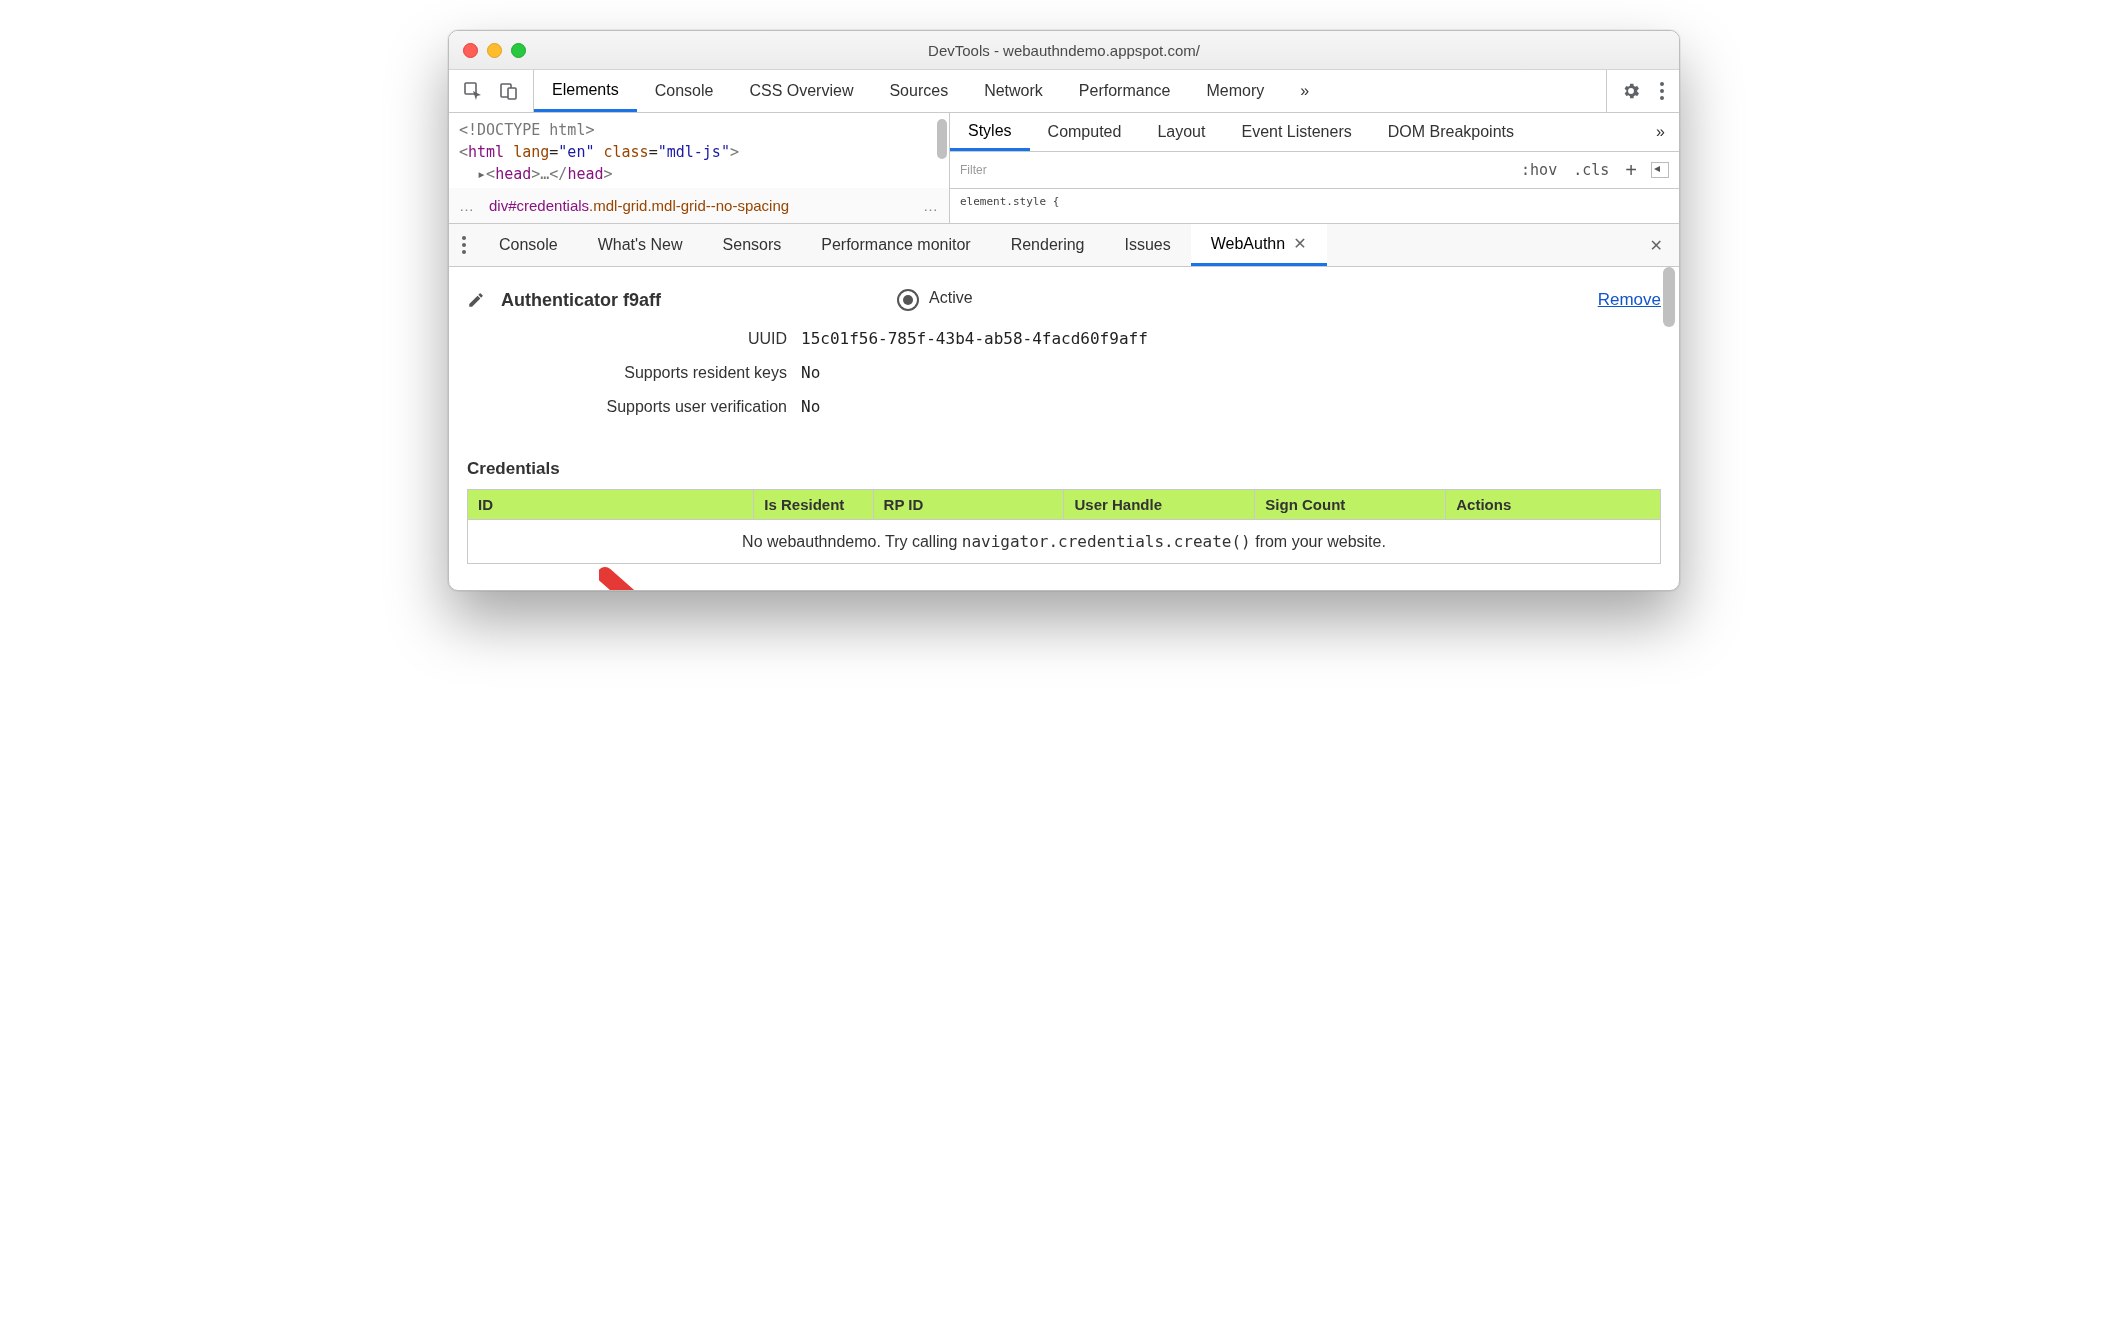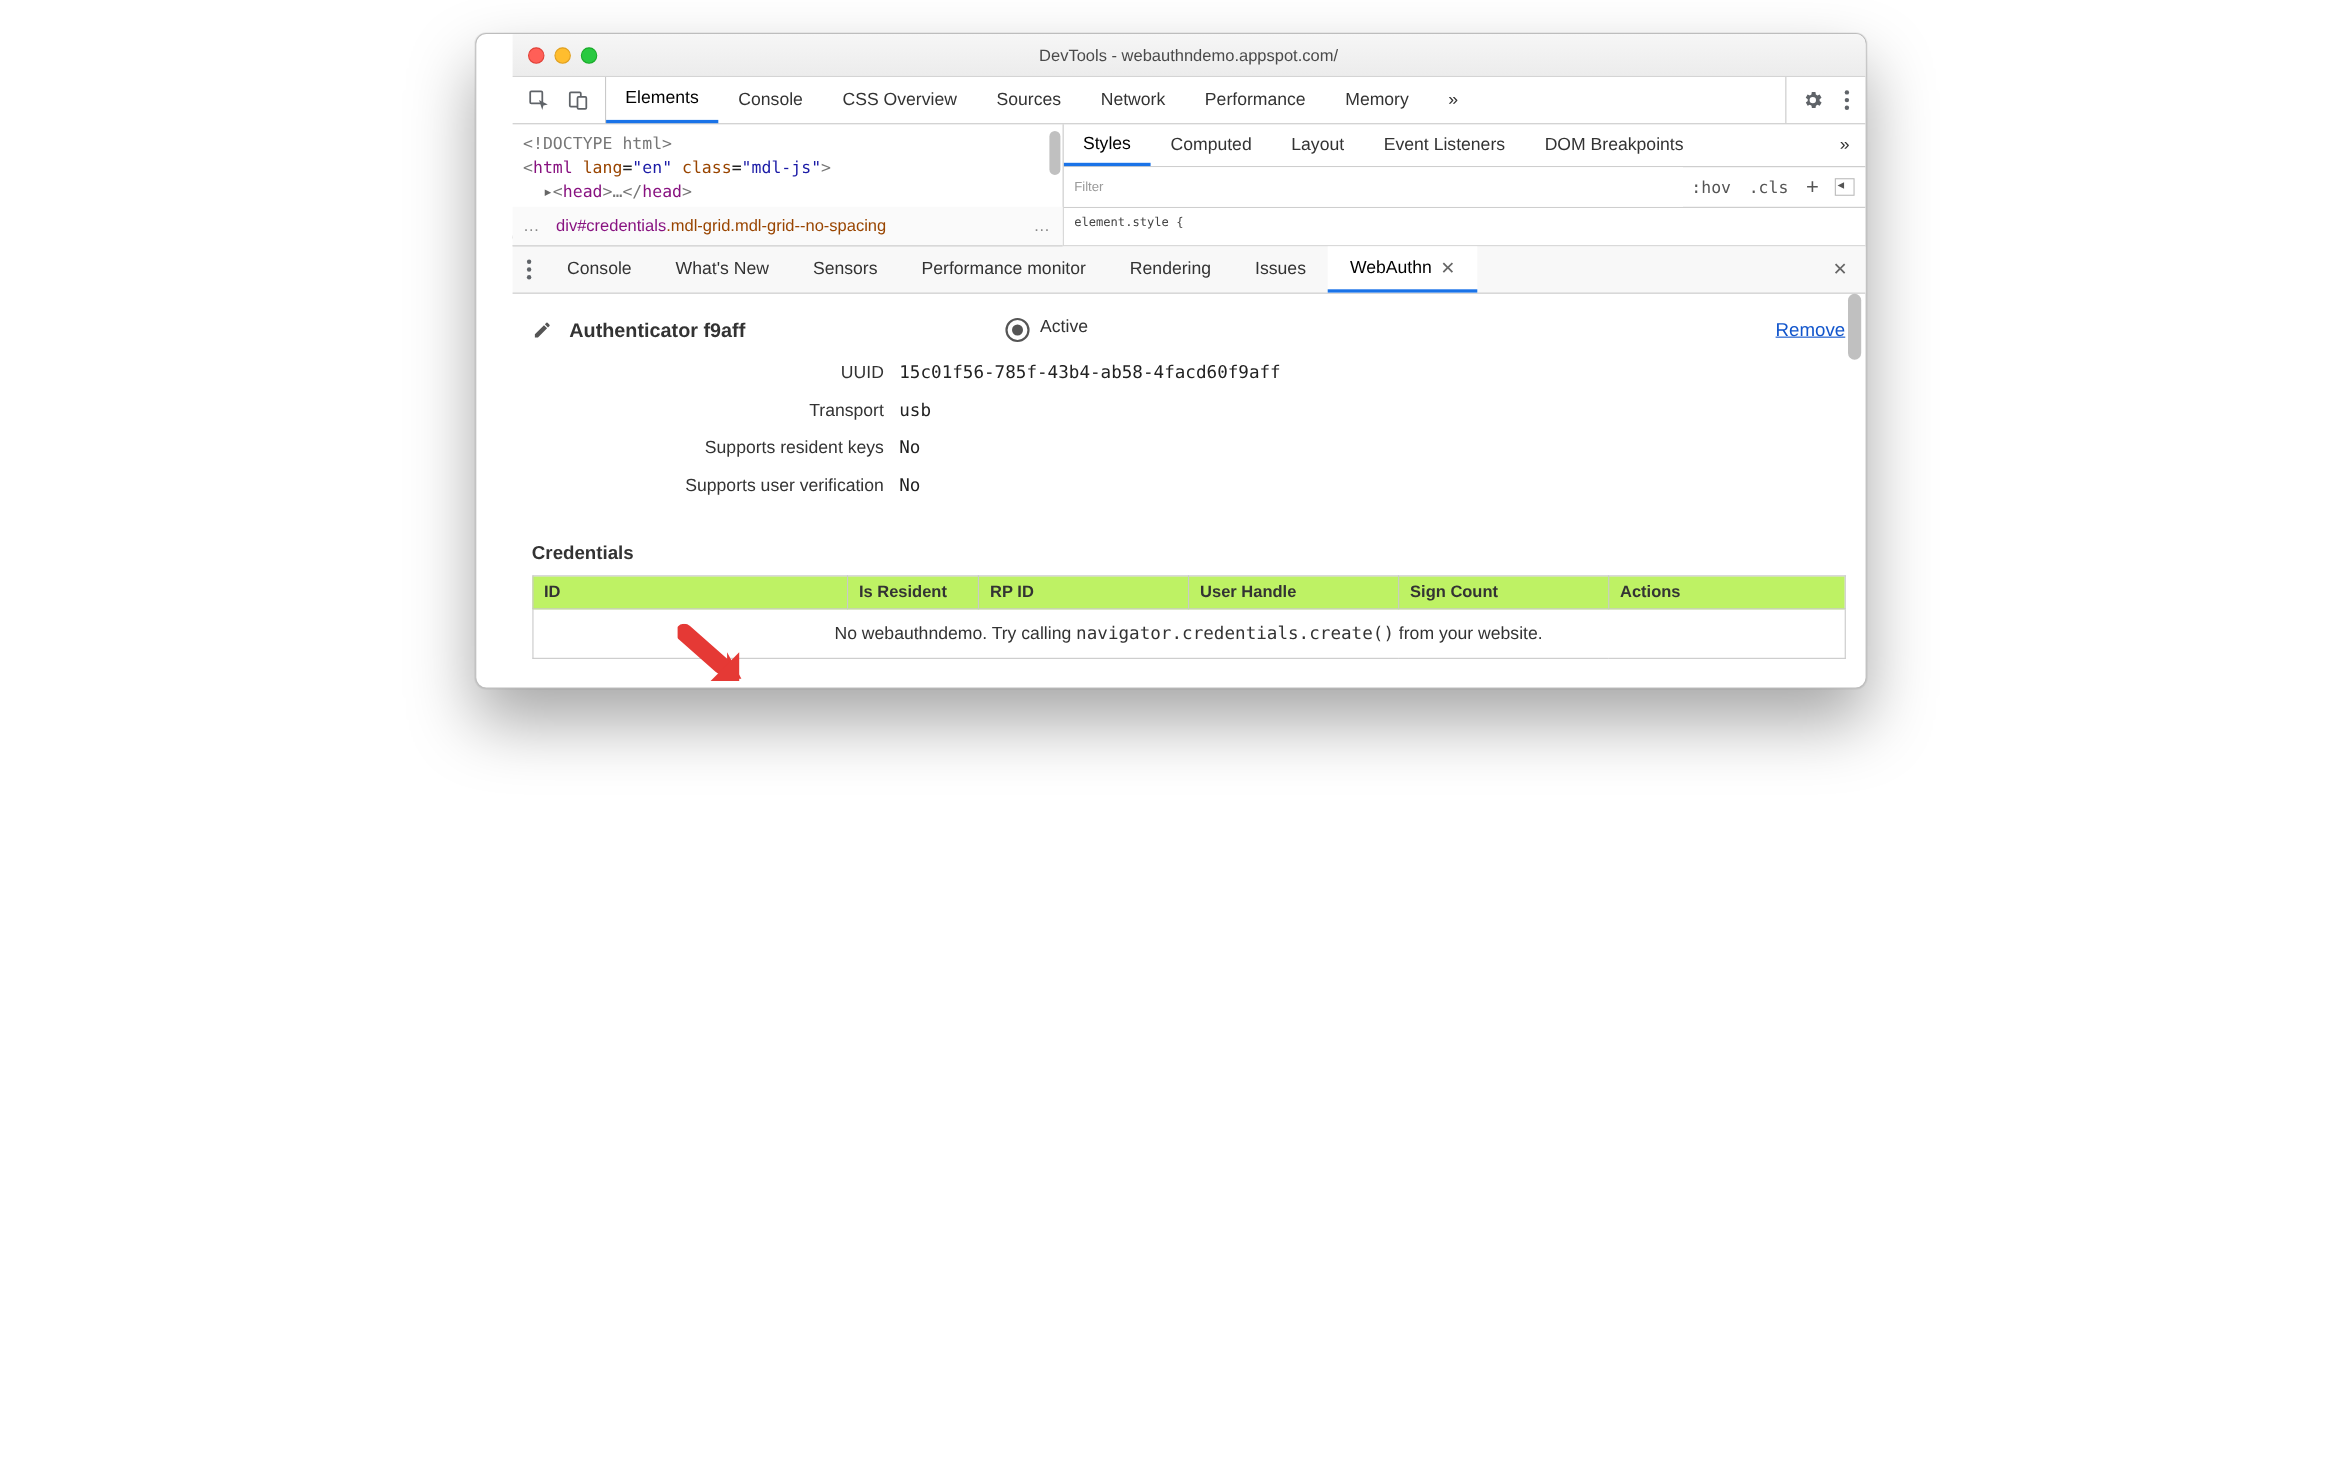--- a/index.html
+++ b/index.html
@@ -26,21 +26,21 @@
     padding-top:30px;
     box-sizing:border-box;
   }
   .window{
     width:1230px;
     border:1px solid #bdbdbd;
     border-radius:10px;
     box-shadow:0 30px 60px rgba(0,0,0,.35),0 0 0 1px rgba(0,0,0,.05);
     background:#fff;
     overflow:hidden;
-    display:flex;flex-direction:column;padding-left:33px;
+    display:flex;flex-direction:column;
   }
   
   .titlebar{
     height:38px;background:linear-gradient(#f6f6f6,#ececec);
     border-bottom:1px solid #d4d4d4;
     display:flex;align-items:center;position:relative;
     font-size:15px;color:#4a4a4a;
   }
   .traffic{display:flex;gap:9px;padding-left:14px;}
   .dot{width:13px;height:13px;border-radius:50%;}
@@ -269,24 +269,20 @@
           </span>
         <span>Active</span>
       </span>
       <a class="remove">Remove</a>
     </div>
 
     <div class="props">
       <div class="row">
           <div class="label">UUID</div>
           <div class="val">15c01f56-785f-43b4-ab58-4facd60f9aff</div>
-        </div>
-      <div class="row">
-          <div class="label">Transport</div>
-          <div class="val">usb</div>
         </div>
       <div class="row">
           <div class="label">Supports resident keys</div>
           <div class="val">No</div>
         </div>
       <div class="row">
           <div class="label">Supports user verification</div>
           <div class="val">No</div>
         </div>
     </div>

